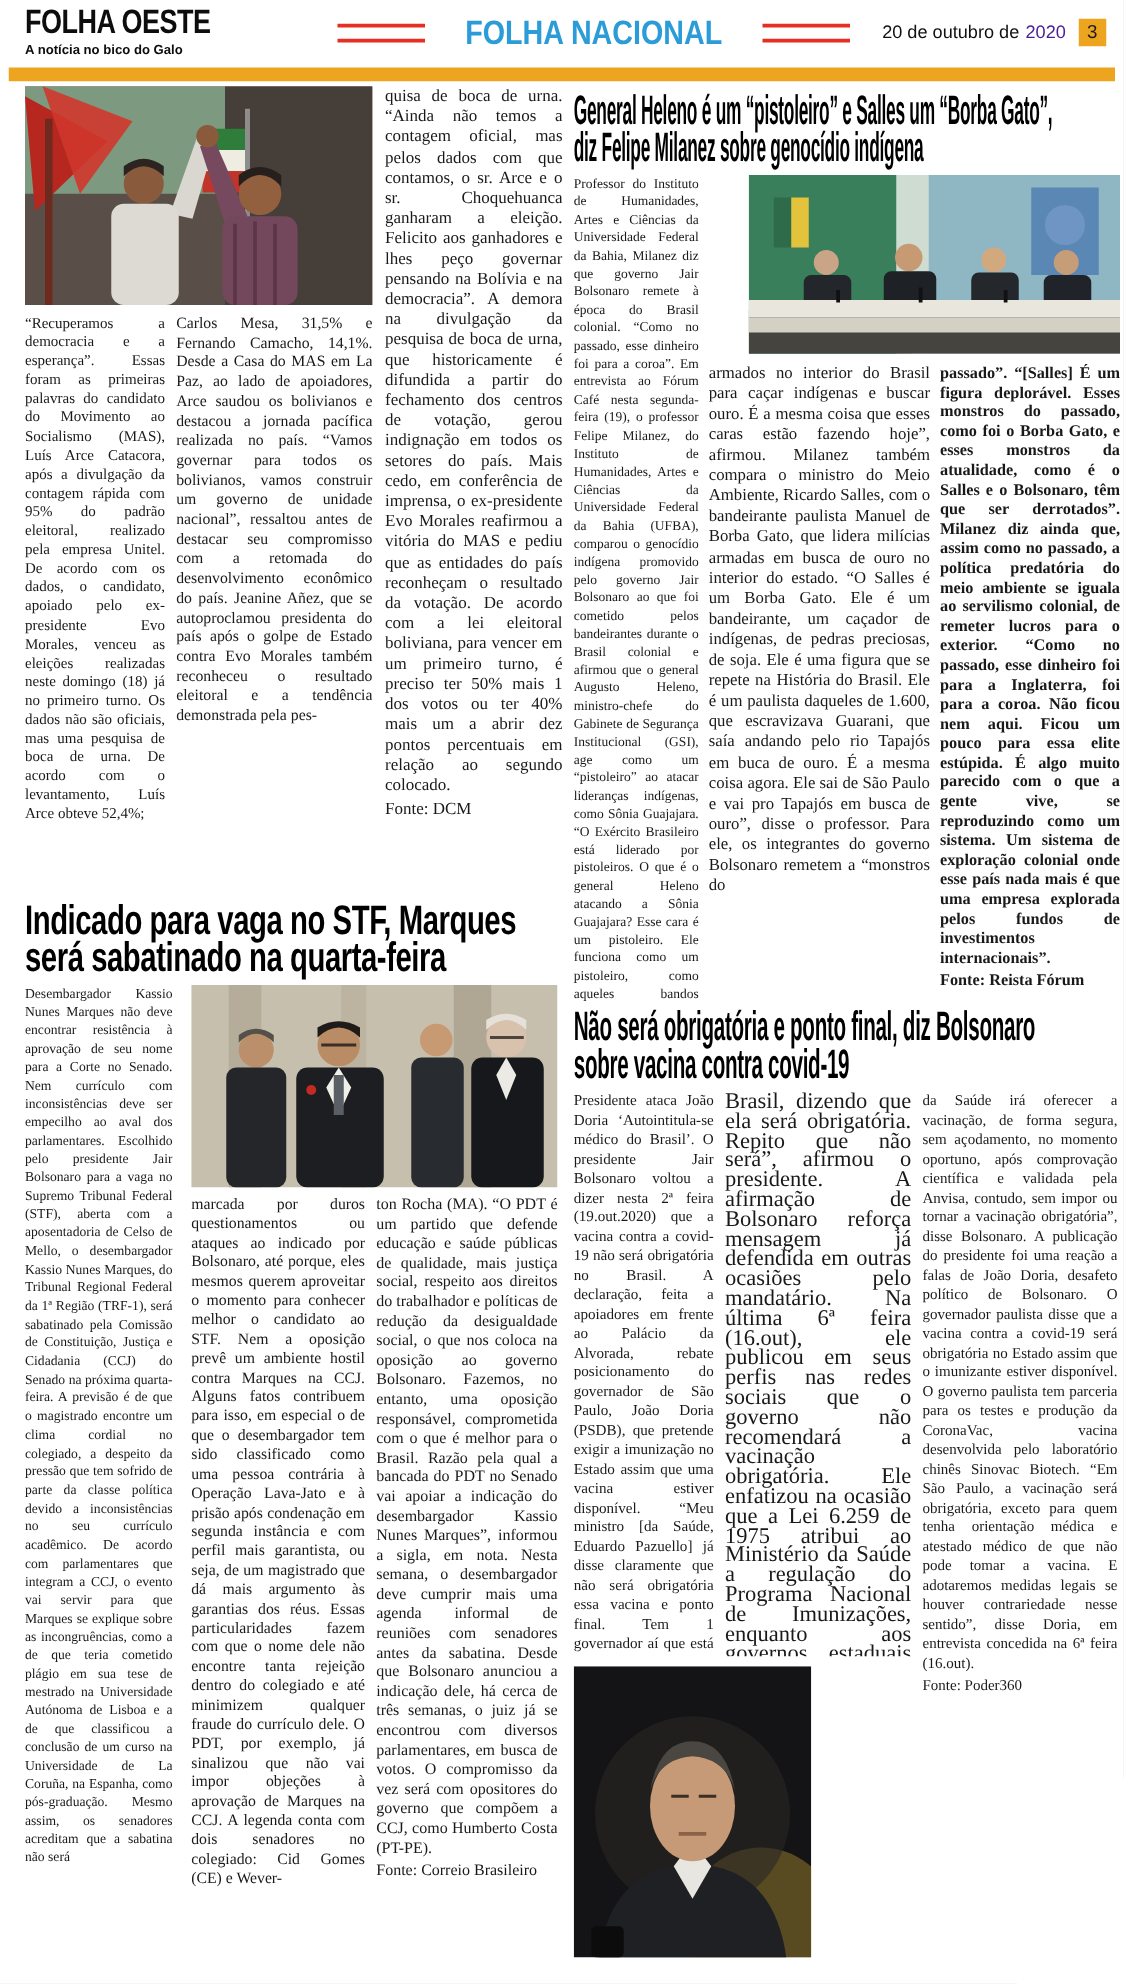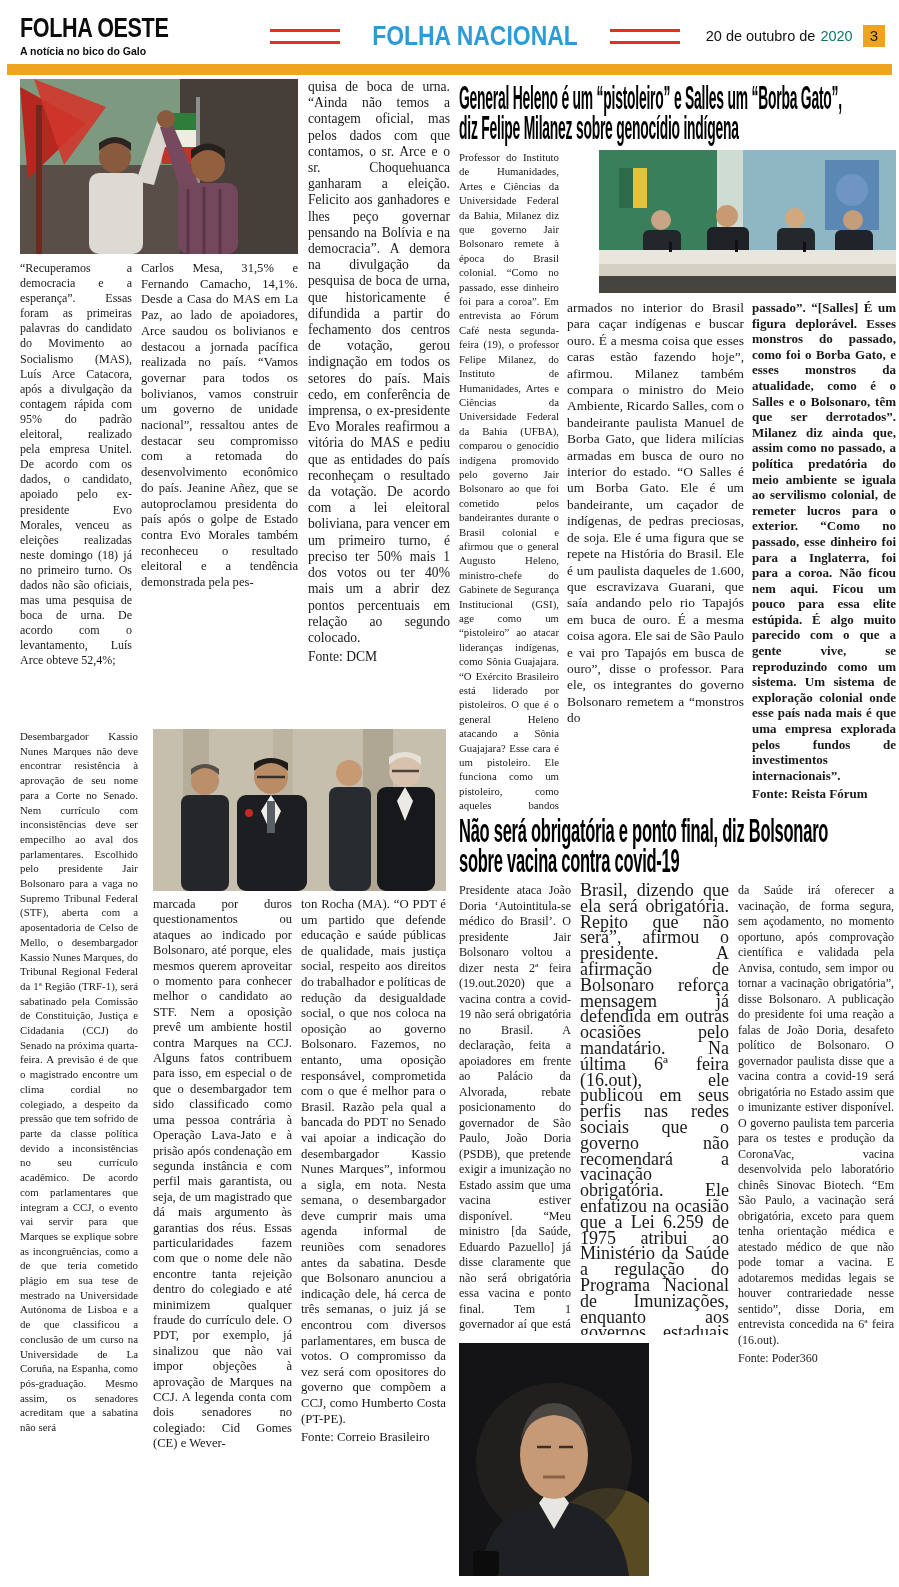--- a/index.html
+++ b/index.html
@@ -2,36 +2,36 @@
 <html lang="pt"><head>
 <meta charset="utf-8">
 <style>
   html,body { margin:0; padding:0; background:#e9e9e9; }
   .page {
     position:relative; width:899px; height:1587px; margin:0 auto;
     background:#ffffff; overflow:hidden;
     font-family:"Liberation Serif", serif; color:#191919;
   }
   
-  .masthead { display:flex; align-items:center; padding:14px 14px 0 20px; height:44px; }
+  .masthead { display:flex; padding:4px 14px 0 20px; height:44px; }
   .brand { width:225px; }
   .brand-name {
     font-family:"Liberation Sans", sans-serif; font-weight:800; font-size:27px;
     color:#0d0d0d; line-height:1; white-space:nowrap;
     transform:scaleX(0.80); transform-origin:0 50%; letter-spacing:-0.5px;
   }
   .brand-tagline { font-family:"Liberation Sans", sans-serif; font-weight:700; font-size:10.5px; margin-top:3px; color:#0d0d0d; }
   .section { flex:1; display:flex; align-items:center; justify-content:center; gap:14px; }
   .rule { width:70px; height:9px; border-top:3px solid #e62e22; border-bottom:3px solid #e62e22; }
   .section-title {
     font-family:"Liberation Sans", sans-serif; font-weight:800; font-size:27px; color:#2b9cd8;
     white-space:nowrap; transform:scaleX(0.85); transform-origin:50% 50%;
   }
   .dateline { display:flex; align-items:center; gap:5px; font-family:"Liberation Sans", sans-serif; font-weight:400; font-size:14.5px; color:#111; }
-  .dateline .year { color:#0f766e; }
+  .dateline .year { color:#4c1d95; }
   .pagebox { display:inline-block; background:#eda41f; color:#1c1c1c; padding:2px 7px 3px; font-size:15px; margin-left:5px; }
   .gold-bar { height:11px; background:#eda41f; margin:6px 7px 0 7px; }
   
   .content { display:flex; gap:9px; padding:4px 3px 0 20px; }
   .colL { width:430px; } .colR { width:437px; }
   .article { margin-bottom:2px; }
   
   .headline { margin:4px 0 7px 0; color:#000; font-family:"Liberation Sans", sans-serif; font-weight:800; }
   .hline { display:block; white-space:nowrap; font-size:33px; line-height:30px; letter-spacing:-0.5px; transform-origin:0 50%; }
   .hl1 .hline { transform:scaleX(0.53); }
@@ -137,20 +137,24 @@
             </div>
           </div>
           <div class="a1-right a1c3w">
             <p class="c a1c3">quisa de boca de urna. “Ainda não temos a contagem oficial, mas pelos dados com que contamos, o sr. Arce e o sr. Choquehuanca ganharam a eleição. Felicito aos ganhadores e lhes peço governar pensando na Bolívia e na democracia”. A demora na divulgação da pesquisa de boca de urna, que historicamente é difundida a partir do fechamento dos centros de votação, gerou indignação em todos os setores do país. Mais cedo, em conferência de imprensa, o ex-presidente Evo Morales reafirmou a vitória do MAS e pediu que as entidades do país reconheçam o resultado da votação. De acordo com a lei eleitoral boliviana, para vencer em um primeiro turno, é preciso ter 50% mais 1 dos votos ou ter 40% mais um a abrir dez pontos percentuais em relação ao segundo colocado.</p>
             <div class="c a1c3 src">Fonte: DCM</div>
           </div>
         </div>
       </section>
 
       <section class="article">
+        <h1 class="headline hl3">
+          <span class="hline">Indicado para vaga no STF, Marques</span>
+          <span class="hline">será sabatinado na quarta-feira</span>
+        </h1>
         <div class="a3-body">
           <p class="c a3c1">Desembargador Kassio Nunes Marques não deve encontrar resistência à aprovação de seu nome para a Corte no Senado. Nem currículo com inconsistências deve ser empecilho ao aval dos parlamentares. Escolhido pelo presidente Jair Bolsonaro para a vaga no Supremo Tribunal Federal (STF), aberta com a aposentadoria de Celso de Mello, o desembargador Kassio Nunes Marques, do Tribunal Regional Federal da 1ª Região (TRF-1), será sabatinado pela Comissão de Constituição, Justiça e Cidadania (CCJ) do Senado na próxima quarta-feira. A previsão é de que o magistrado encontre um clima cordial no colegiado, a despeito da pressão que tem sofrido de parte da classe política devido a inconsistências no seu currículo acadêmico. De acordo com parlamentares que integram a CCJ, o evento vai servir para que Marques se explique sobre as incongruências, como a de que teria cometido plágio em sua tese de mestrado na Universidade Autónoma de Lisboa e a de que classificou a conclusão de um curso na Universidade de La Coruña, na Espanha, como pós-graduação. Mesmo assim, os senadores acreditam que a sabatina não será</p>
           <div class="a3-right">
             <svg class="photo" width="293" height="162" viewBox="0 0 293 162" role="img">
               <rect width="293" height="162" fill="#c7bfae"></rect>
               <rect x="30" y="0" width="26" height="162" fill="#b5ac9a"></rect>
               <rect x="120" y="0" width="20" height="162" fill="#bdb3a1"></rect>
               <rect x="210" y="0" width="30" height="162" fill="#b0a694"></rect>
               <circle cx="52" cy="52" r="14" fill="#bb8f69"></circle>
               <path d="M38,46 Q52,32 66,46 L66,40 Q52,30 38,40 Z" fill="#55504a"></path>

